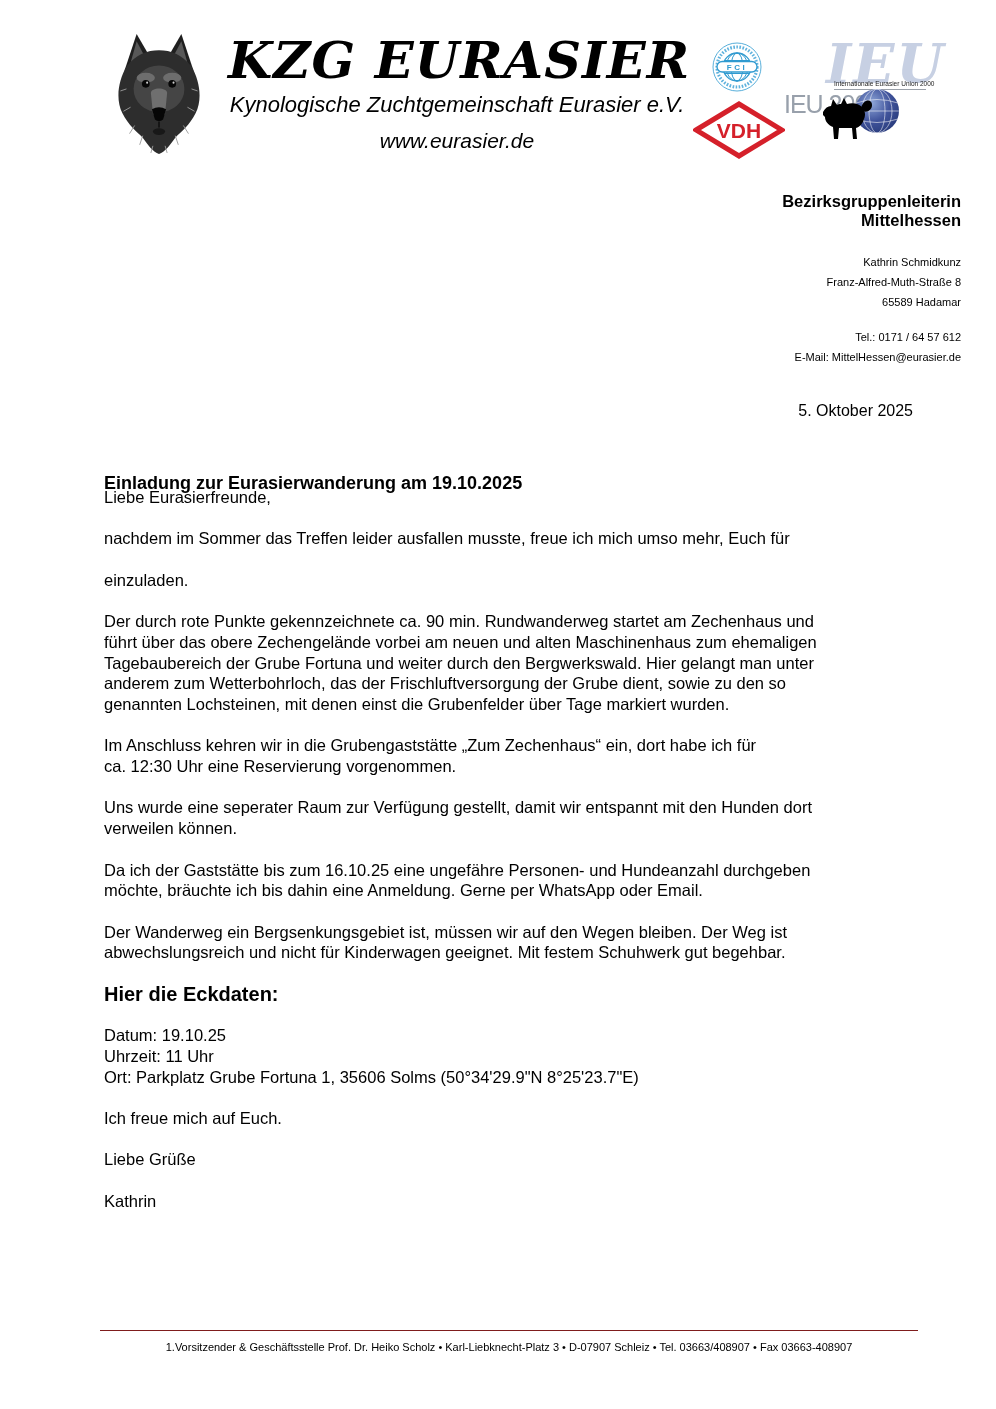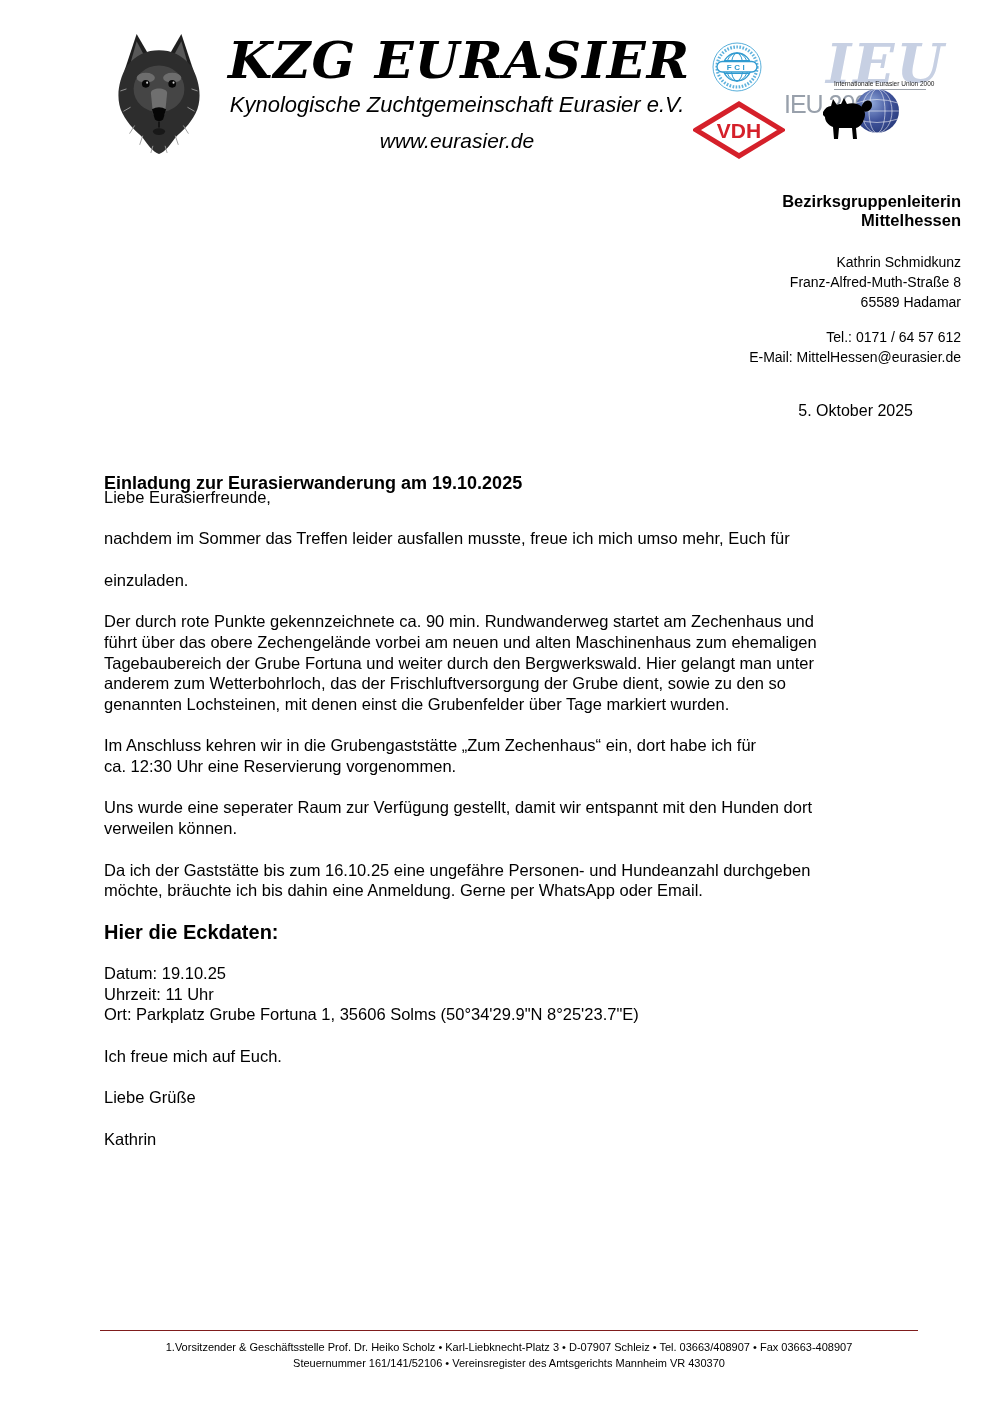--- a/index.html
+++ b/index.html
@@ -32,21 +32,21 @@
     position:absolute;left:0;top:46px;z-index:2;
     font-size:25px;color:#98a0ab;letter-spacing:-1px;white-space:nowrap;
   }
   .ieu-globe{position:absolute;left:70px;top:44px;z-index:3;}
   .ieu-dog{position:absolute;left:36px;top:50px;z-index:4;}
   
   .contact{position:absolute;top:192px;right:71px;text-align:right;}
   .contact .role{font-weight:bold;font-size:16.5px;line-height:19px;}
   .contact .gap1{height:22px;}
   .contact .gap2{height:15px;}
-  .contact .line{font-size:14px;line-height:20px;}
+  .contact .line{font-size:11px;line-height:20px;}
   .dateline{position:absolute;top:402px;right:119px;font-size:16px;}
   .subject{position:absolute;top:425px;left:104px;font-weight:bold;font-size:18px;margin-top:48px;}
   
   .letter-body{position:absolute;top:487px;left:104px;width:814px;font-size:16.5px;line-height:20.7px;}
   .para{white-space:pre-line;margin:0 0 20.7px 0;}
   .para-center{
     text-align:center;font-weight:bold;font-size:17px;margin:0 26px 20.7px 0;
     text-decoration:underline;text-decoration-thickness:2px;text-underline-offset:3px;
   }
   .eck-heading{
@@ -170,31 +170,32 @@
 führt über das obere Zechengelände vorbei am neuen und alten Maschinenhaus zum ehemaligen
 Tagebaubereich der Grube Fortuna und weiter durch den Bergwerkswald. Hier gelangt man unter
 anderem zum Wetterbohrloch, das der Frischluftversorgung der Grube dient, sowie zu den so
 genannten Lochsteinen, mit denen einst die Grubenfelder über Tage markiert wurden.</p>
     <p class="para">Im Anschluss kehren wir in die Grubengaststätte „Zum Zechenhaus“ ein, dort habe ich für
 ca. 12:30 Uhr eine Reservierung vorgenommen.</p>
     <p class="para">Uns wurde eine seperater Raum zur Verfügung gestellt, damit wir entspannt mit den Hunden dort
 verweilen können.</p>
     <p class="para">Da ich der Gaststätte bis zum 16.10.25 eine ungefähre Personen- und Hundeanzahl durchgeben
 möchte, bräuchte ich bis dahin eine Anmeldung. Gerne per WhatsApp oder Email.</p>
+    <p class="para">Der Wanderweg ein Bergsenkungsgebiet ist, müssen wir auf den Wegen bleiben. Der Weg ist
+abwechslungsreich und nicht für Kinderwagen geeignet. Mit festem Schuhwerk gut begehbar.</p>
     <div>
       <span class="eck-heading">Hier die Eckdaten:</span>
     </div>
     <div class="eck-lines">
       <div>Datum: 19.10.25</div>
       <div>Uhrzeit: 11 Uhr</div>
       <div>Ort: Parkplatz Grube Fortuna 1, 35606 Solms (50°34'29.9"N 8°25'23.7"E)</div>
     </div>
     <p class="para">Ich freue mich auf Euch.</p>
     <p class="para">Liebe Grüße</p>
     <p class="para">Kathrin</p>
   </div>
 
   <div class="letter-footer">
     <div>1.Vorsitzender &amp; Geschäftsstelle Prof. Dr. Heiko Scholz • Karl-Liebknecht-Platz 3 • D-07907 Schleiz • Tel. 03663/408907 • Fax 03663-408907</div>
-    <div>Steuernummer 161/141/52106 • Vereinsregister des Amtsgerichts Mannheim VR 430370</div>
   </div>
 
 </div>
 
 </body></html>

